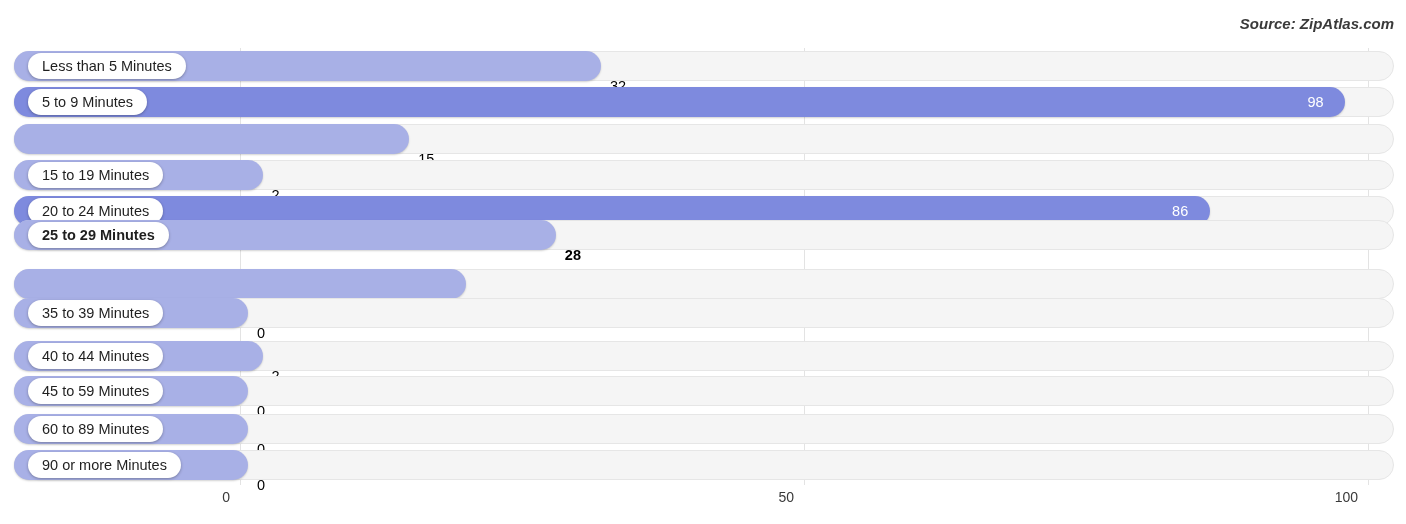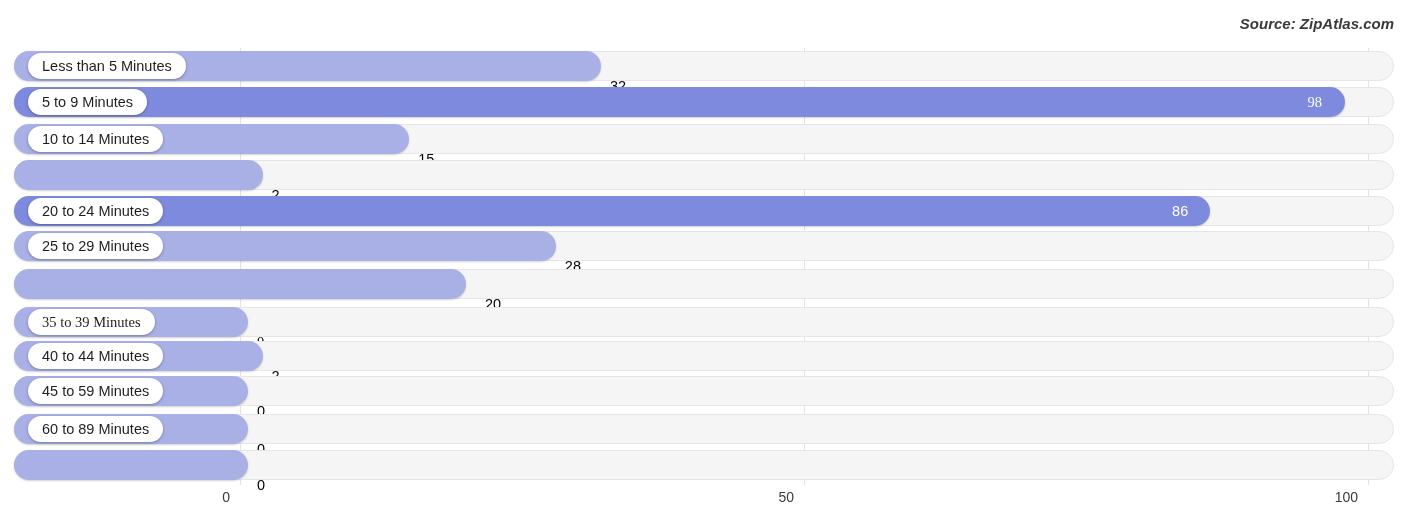--- a/index.html
+++ b/index.html
@@ -126,51 +126,51 @@
       <div class="row" style="top: 3px;">
         <div class="track"></div>
         <div class="bar light" style="width: 586.96px;"></div>
         <div class="pill">Less than 5 Minutes</div>
         <div class="val-out" style="left: 595.96px;">32</div>
       </div>
       <div class="row" style="top: 39.3px;">
         <div class="track"></div>
         <div class="bar dark" style="width: 1331.44px;"></div>
         <div class="pill">5 to 9 Minutes</div>
-        <div class="val-in" style="left: 1293.44px; font-family: Liberation Serif, serif;">98</div>
+        <div class="val-in" style="left: 1293.44px;">98</div>
       </div>
       <div class="row" style="top: 75.6px;">
         <div class="track"></div>
         <div class="bar light" style="width: 395.2px;"></div>
-        <div class="pill">10 to 14 Minutes</div>
         <div class="val-out" style="left: 404.2px;">15</div>
       </div>
       <div class="row" style="top: 111.9px;">
         <div class="track"></div>
         <div class="bar light" style="width: 248.56px;"></div>
+        <div class="pill">15 to 19 Minutes</div>
         <div class="val-out" style="left: 257.56px;">2</div>
       </div>
       <div class="row" style="top: 148.2px;">
         <div class="track"></div>
         <div class="bar dark" style="width: 1196.08px;"></div>
         <div class="pill">20 to 24 Minutes</div>
         <div class="val-in" style="left: 1158.08px;">86</div>
       </div>
-      <div class="row" style="top: 183px;">
+      <div class="row" style="top: 172px; font-weight: bold;">
         <div class="track"></div>
         <div class="bar light" style="width: 541.84px;"></div>
         <div class="pill">25 to 29 Minutes</div>
         <div class="val-out" style="left: 550.84px;">28</div>
       </div>
       <div class="row" style="top: 220.8px;">
         <div class="track"></div>
         <div class="bar light" style="width: 451.6px;"></div>
         <div class="val-out" style="left: 471px;">20</div>
       </div>
-      <div class="row" style="top: 259px; font-family: Liberation Serif, serif;">
+      <div class="row" style="top: 250px;">
         <div class="track"></div>
         <div class="bar light" style="width: 234px;"></div>
         <div class="pill">35 to 39 Minutes</div>
         <div class="val-out" style="left: 243px;">0</div>
       </div>
       <div class="row" style="top: 293.4px;">
         <div class="track"></div>
         <div class="bar light" style="width: 248.56px;"></div>
         <div class="pill">40 to 44 Minutes</div>
         <div class="val-out" style="left: 257.56px;">2</div>
@@ -183,20 +183,21 @@
       </div>
       <div class="row" style="top: 366px;">
         <div class="track"></div>
         <div class="bar light" style="width: 234px;"></div>
         <div class="pill">60 to 89 Minutes</div>
         <div class="val-out" style="left: 243px;">0</div>
       </div>
       <div class="row" style="top: 402.3px;">
         <div class="track"></div>
         <div class="bar light" style="width: 234px;"></div>
+        <div class="pill">90 or more Minutes</div>
         <div class="val-out" style="left: 243px;">0</div>
       </div>
     </div>
 
   <div id="axis">
       <div class="tick" style="left: 230px;">0</div>
       <div class="tick" style="left: 794px;">50</div>
       <div class="tick" style="left: 1358px;">100</div>
     </div>
 

